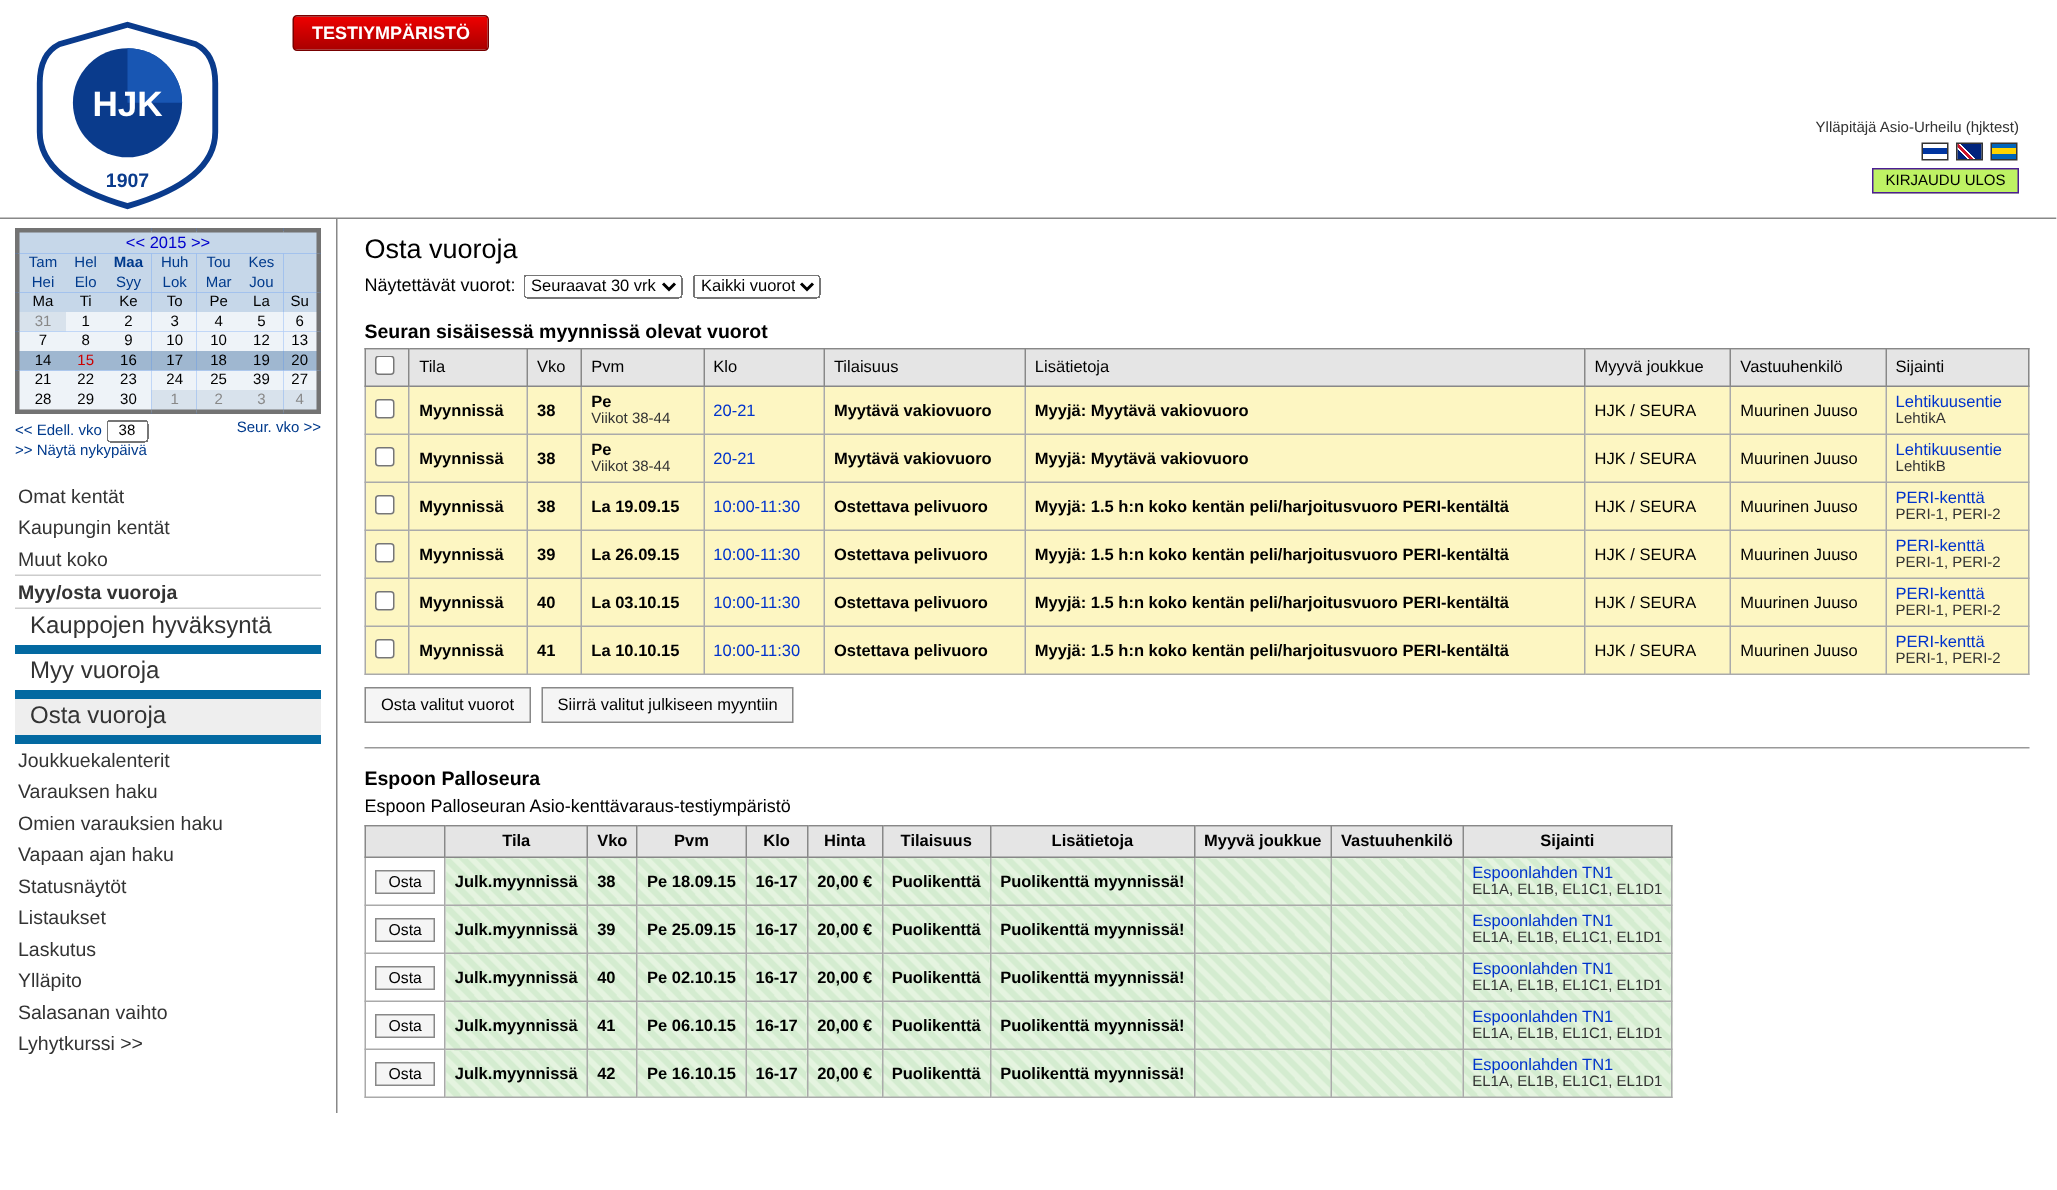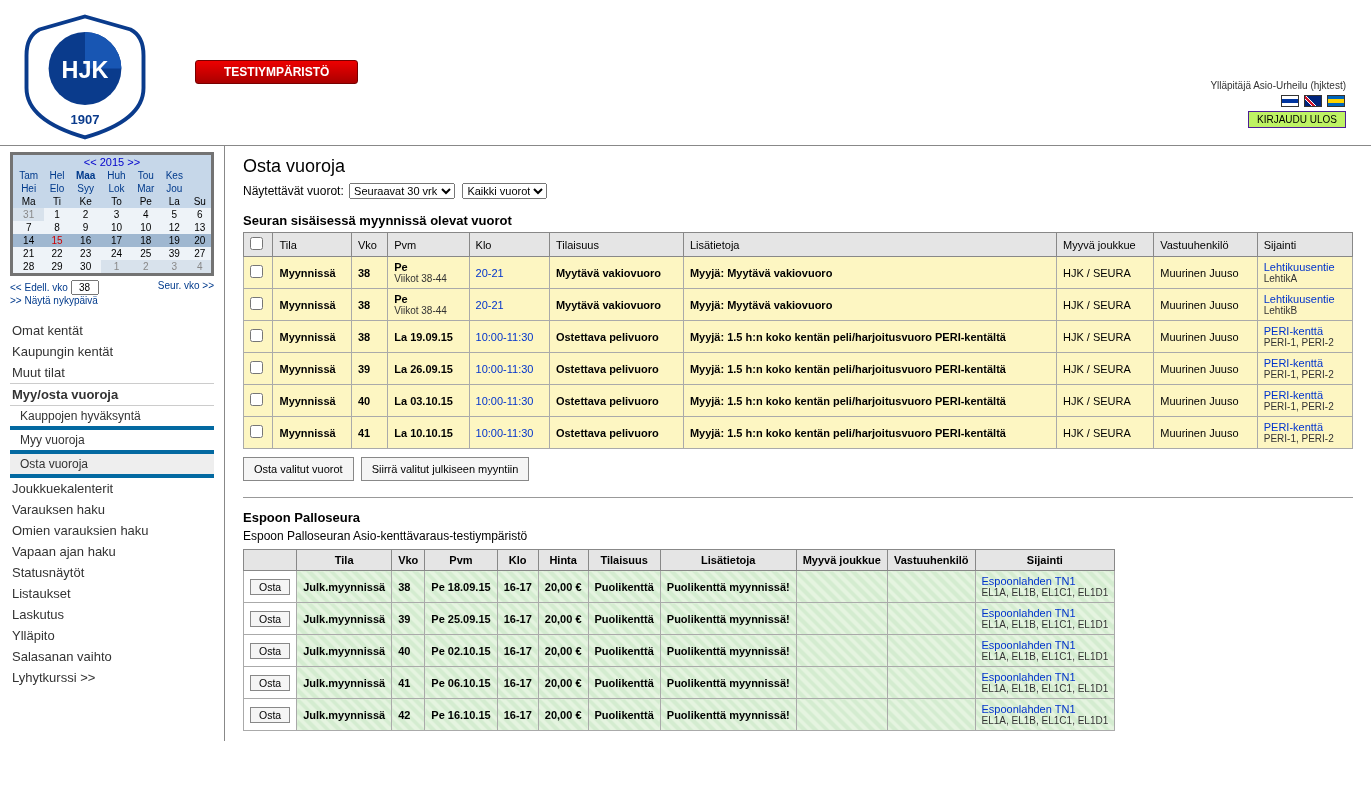--- a/index.html
+++ b/index.html
@@ -1,20 +1,20 @@
 <!DOCTYPE html>
 <html><head>
 <meta charset="utf-8">
 <style>
 * { box-sizing: border-box; margin: 0; padding: 0; }
 body { font-family: Arial, Helvetica, sans-serif; font-size: 11px; background: #fff; color: #000; }
 .container { display: flex; flex-direction: column; }
 .header { display: flex; align-items: flex-start; padding: 10px 15px 5px 15px; position: relative; }
 .logo { width: 140px; height: 130px; }
-.badge-env { background: linear-gradient(#e00,#a00); color: #fff; font-weight: bold; padding: 4px 28px; border-radius: 3px; margin-left: 40px; margin-top: 50px; font-size: 12px; border:1px solid #700; }
+.badge-env { background: linear-gradient(#e00,#a00); color: #fff; font-weight: bold; padding: 4px 12px; border-radius: 3px; margin-left: 40px; font-size: 12px; border:1px solid #700; }
 .header-right { position: absolute; right: 25px; top: 80px; text-align: right; }
 .flags { margin-top: 4px; }
 .flag { display:inline-block; width:18px; height:12px; margin:0 1px; border:1px solid #333; }
 .flag-fi { background: linear-gradient(#fff 30%, #0035a0 30% 70%, #fff 70%);}
 .flag-uk { background: linear-gradient(45deg,#00247d 25%,#fff 25% 30%,#cf142b 30% 40%,#fff 40% 45%,#00247d 45%);}
 .flag-sv { background: linear-gradient(#0065bb 30%, #ffd400 30% 70%, #0065bb 70%);}
 .logout-btn { background:#bef264; border:1px solid #4c1d95; padding:2px 8px; font-size:10px; margin-top:2px; }
 .user-line { font-size:10px; color:#333; }
 .main { display:flex; border-top:1px solid #888; }
 .sidebar { width:225px; padding:6px 10px 10px 10px; border-right:1px solid #888; }
@@ -27,21 +27,21 @@
 .calendar .day { background:#eef3f8; }
 .calendar .day-today { background:#9fb7d0;}
 .calendar .day-hl { color:#c00;}
 .calendar .other-month { color:#888; background:#d8e2ec;}
 .cal-nav { margin:4px 0; font-size:10px; color:#003a8c; }
 .cal-nav a { color:#003a8c; text-decoration:none; }
 .cal-nav input { width:28px; font-size:10px; text-align:center;}
 .nav-list { list-style:none; margin-top:14px; }
 .nav-list li { padding:3px 2px; font-size:13px; color:#333; }
 .nav-list li.active { font-weight:bold; border-top:1px solid #ccc; border-bottom:1px solid #ccc; }
-.nav-list li.sub { padding-left:10px; font-size:12px; color:#333; border-bottom:4px solid #0369a1;}
+.nav-list li.sub { padding-left:10px; font-size:16px; color:#333; border-bottom:6px solid #0369a1;}
 .nav-list li.sub.selected { background:#eee; }
 .content { flex:1; padding:10px 18px; }
 h1 { font-size:18px; font-weight:normal; margin-bottom:6px;}
 h3 { font-size:13px; font-weight:bold; margin: 12px 0 4px 0;}
 .filter-row { font-size:12px; margin-bottom:14px;}
 .filter-row select { font-size:11px; margin:0 2px; }
 table.data { border-collapse:collapse; width:100%; }
 table.data th { background:#e5e5e5; border:1px solid #888; text-align:left; padding:4px 6px; font-size:11px; font-weight:normal;}
 table.data td { border:1px solid #aaa; padding:4px 6px; font-size:11px; }
 .row-yellow td { background:#fdf6c2; }
@@ -170,21 +170,21 @@
         <a>&lt;&lt; Edell. vko</a>
         <input value="38" style="">
         <a style="float:right">Seur. vko &gt;&gt;</a>
         <br>
         <a>&gt;&gt; Näytä nykypäivä</a>
       </div>
 
       <ul class="nav-list" id="nav-list">
           <li>Omat kentät</li>
           <li>Kaupungin kentät</li>
-          <li>Muut tilat</li>
+          <li>Muut koko</li>
           <li class="active">Myy/osta vuoroja</li>
           <li class="sub">Kauppojen hyväksyntä</li>
           <li class="sub">Myy vuoroja</li>
           <li class="sub selected">Osta vuoroja</li>
           <li>Joukkuekalenterit</li>
           <li>Varauksen haku</li>
           <li>Omien varauksien haku</li>
           <li>Vapaan ajan haku</li>
           <li>Statusnäytöt</li>
           <li>Listaukset</li>

